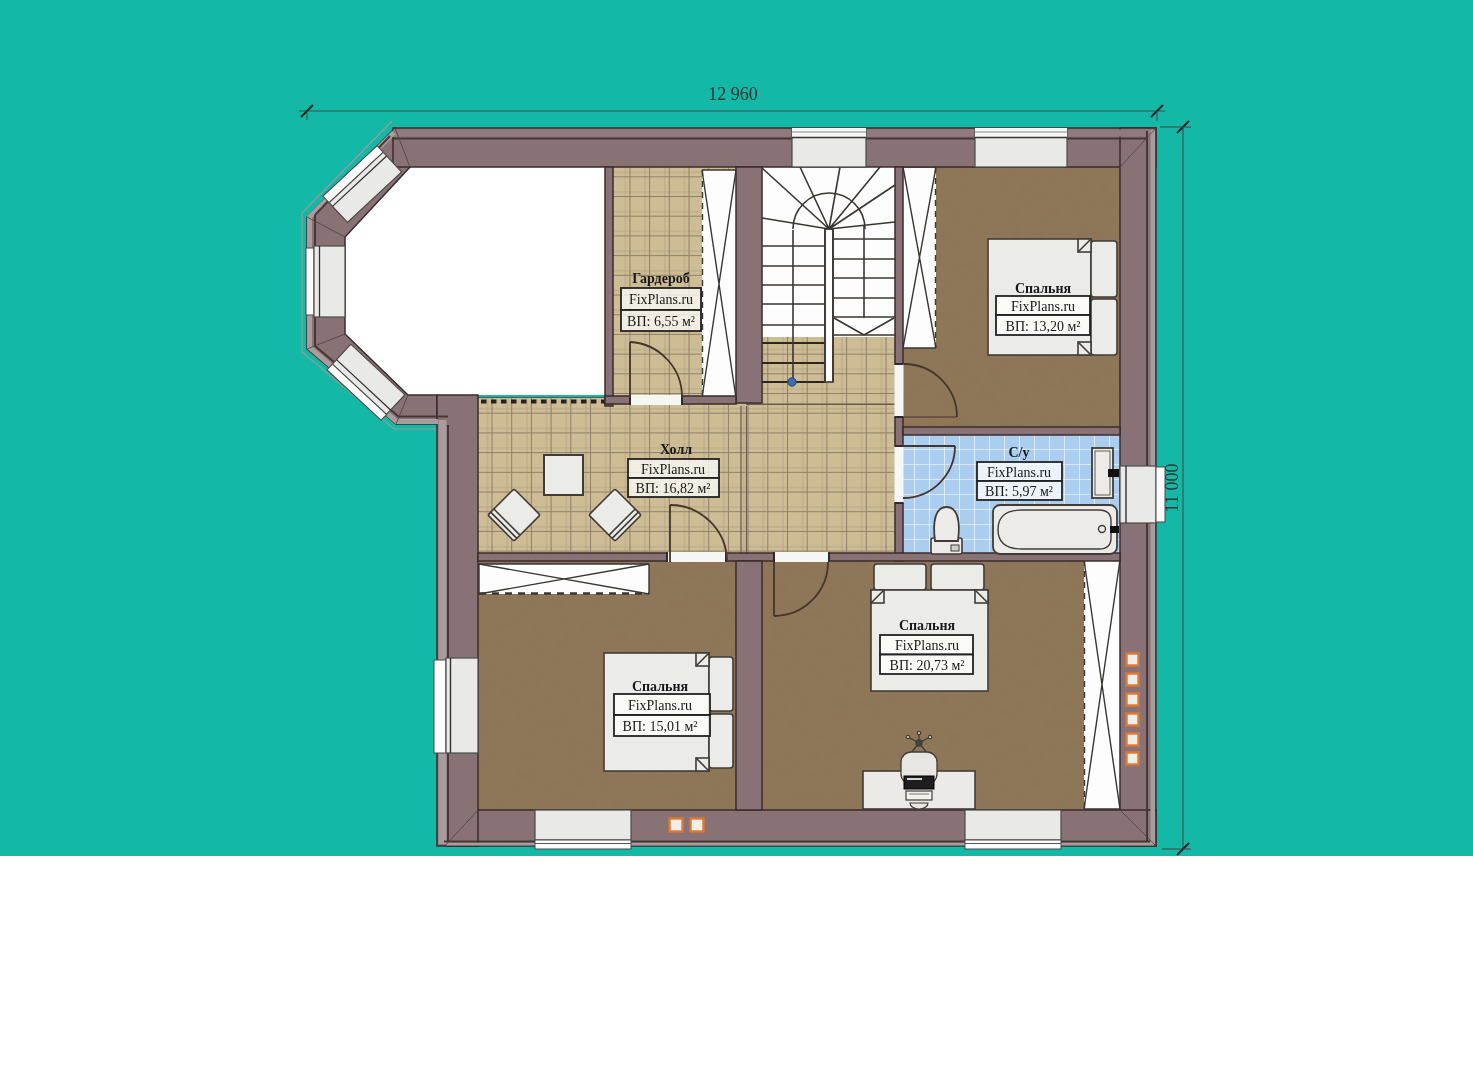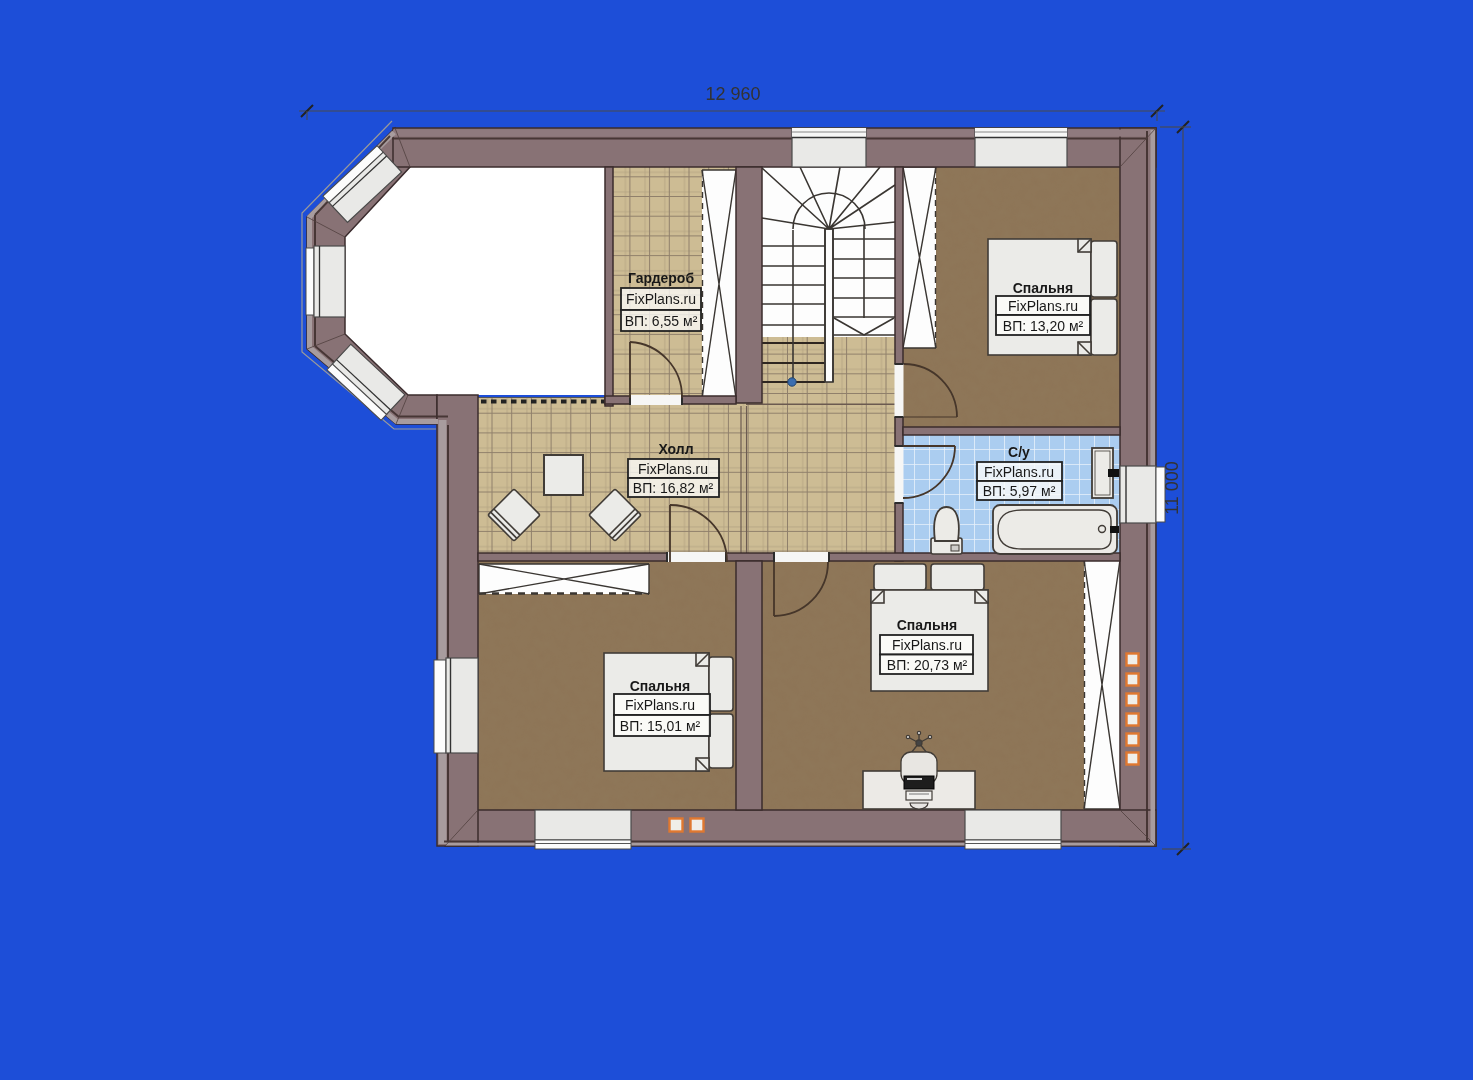--- a/index.html
+++ b/index.html
@@ -1,17 +1,17 @@
 <!DOCTYPE html>
 <html><head>
 <meta charset="utf-8">
 <style>
   html,body{margin:0;padding:0;background:#fff;}
-  .page{position:relative;width:1473px;height:1080px;background:#1d4ed8;overflow:hidden;
-        font-family:Liberation Sans, sans-serif;}
+  .page{position:relative;width:1473px;height:856px;background:#14b8a6;overflow:hidden;
+        font-family:Liberation Serif, serif;}
   svg{position:absolute;left:0;top:0;}
 </style>
 </head>
 <body>
 <div class="page">
 <svg width="1473" height="1080" viewBox="0 0 1473 1080">
 <defs>
   <pattern id="tan" width="19.7" height="19.7" patternUnits="userSpaceOnUse">
     <rect width="19.7" height="19.7" fill="#cdbc94"></rect>
     <path d="M14.7 0 V19.7" fill="none" stroke="#b3a281" stroke-width="1" opacity="0.8"></path>

